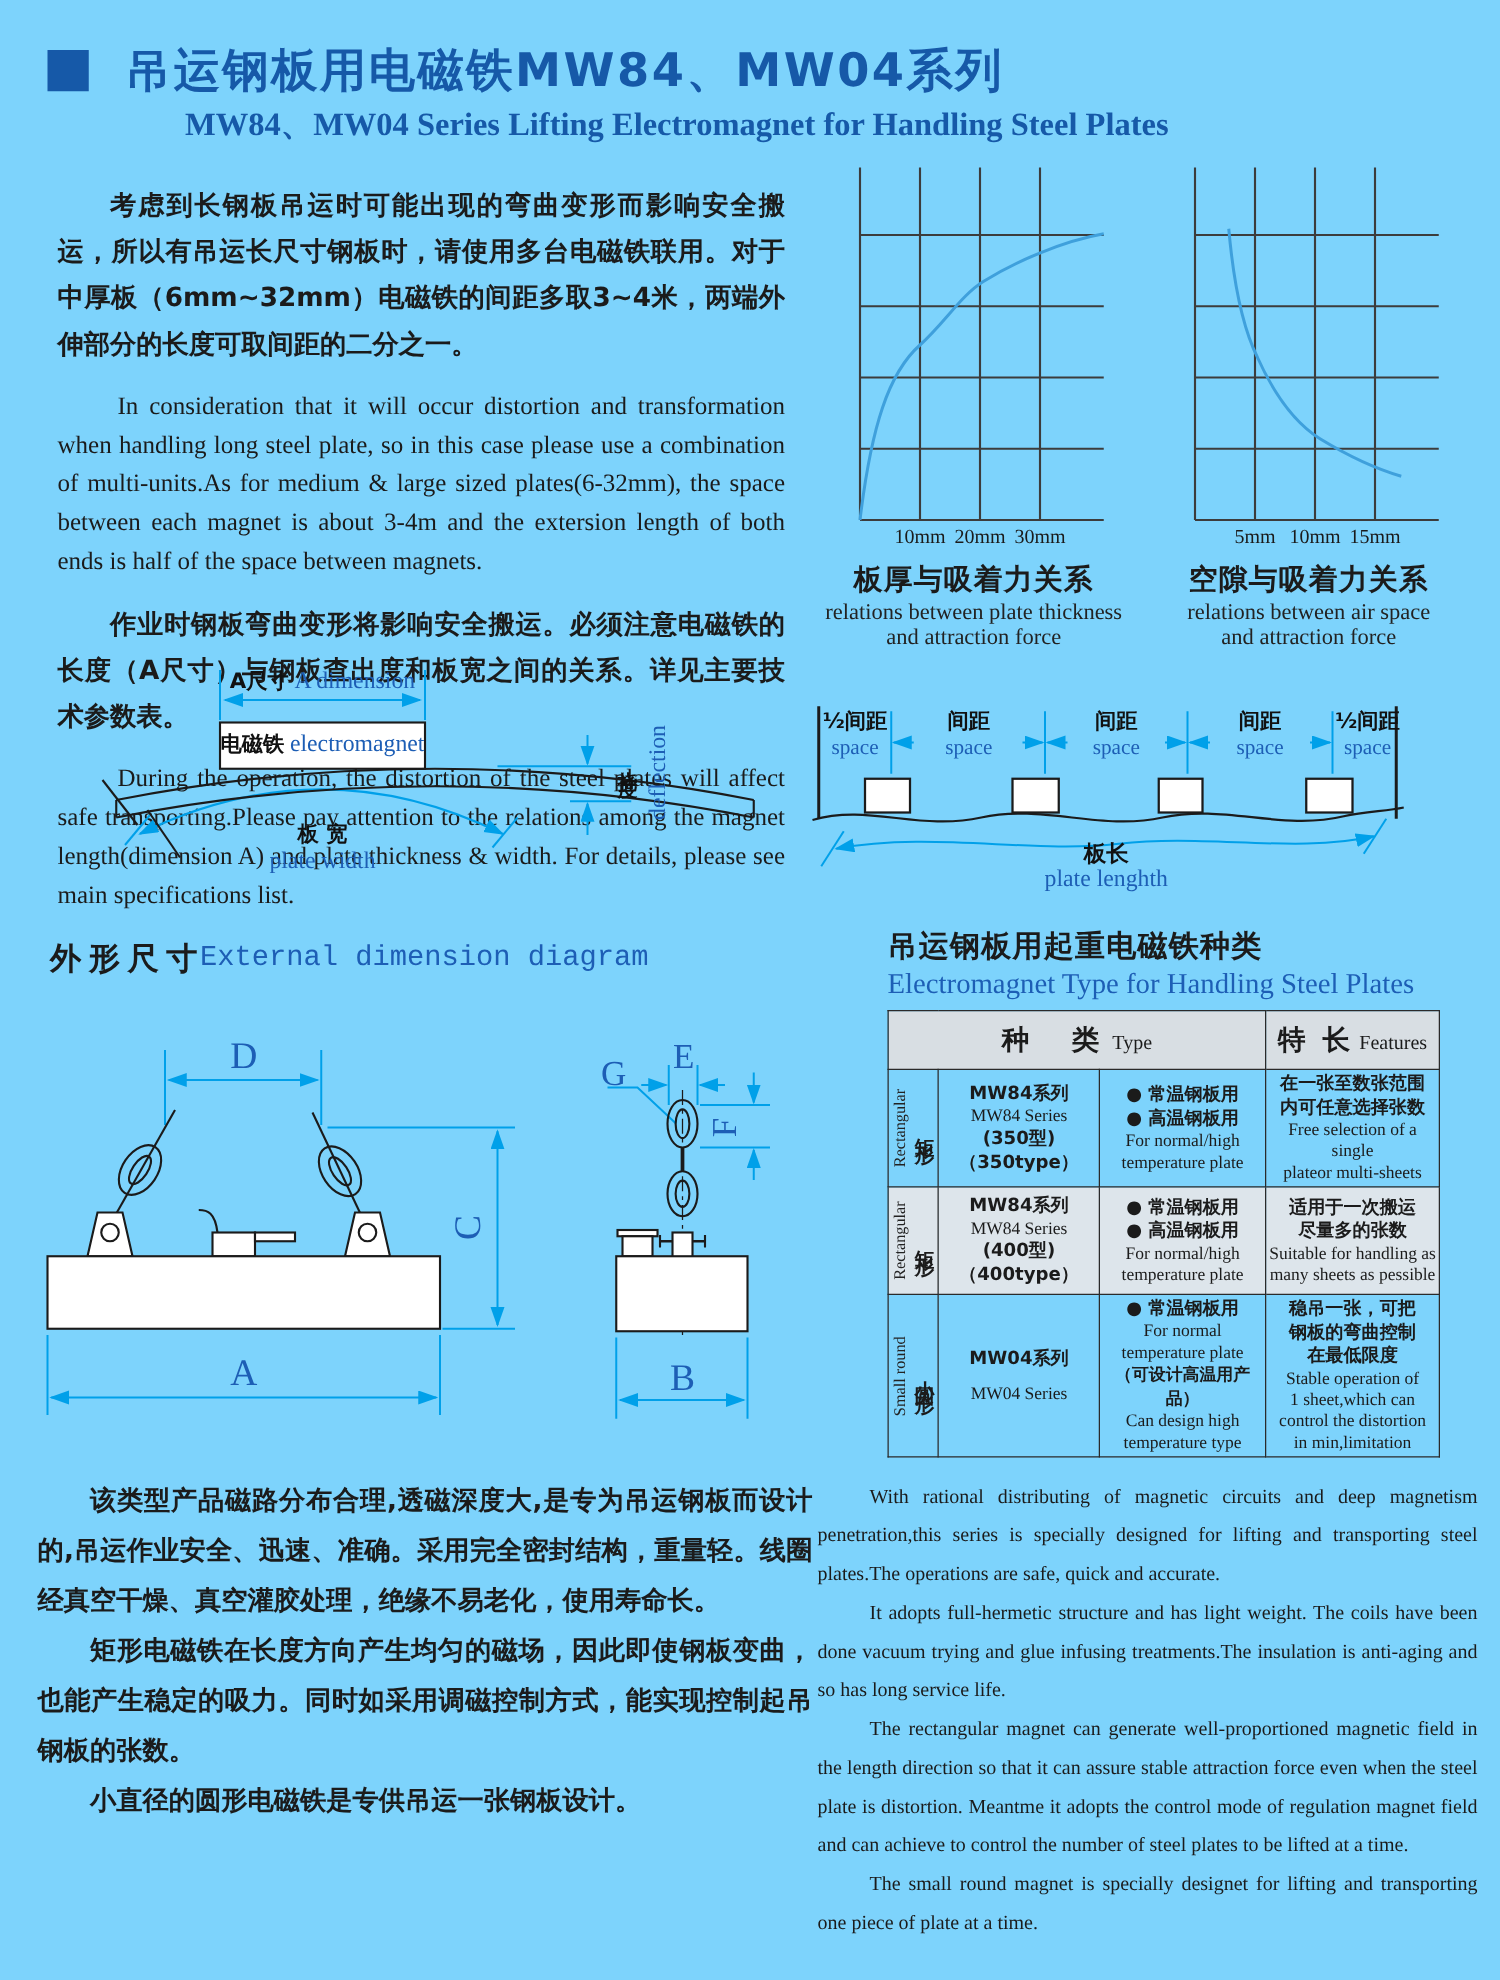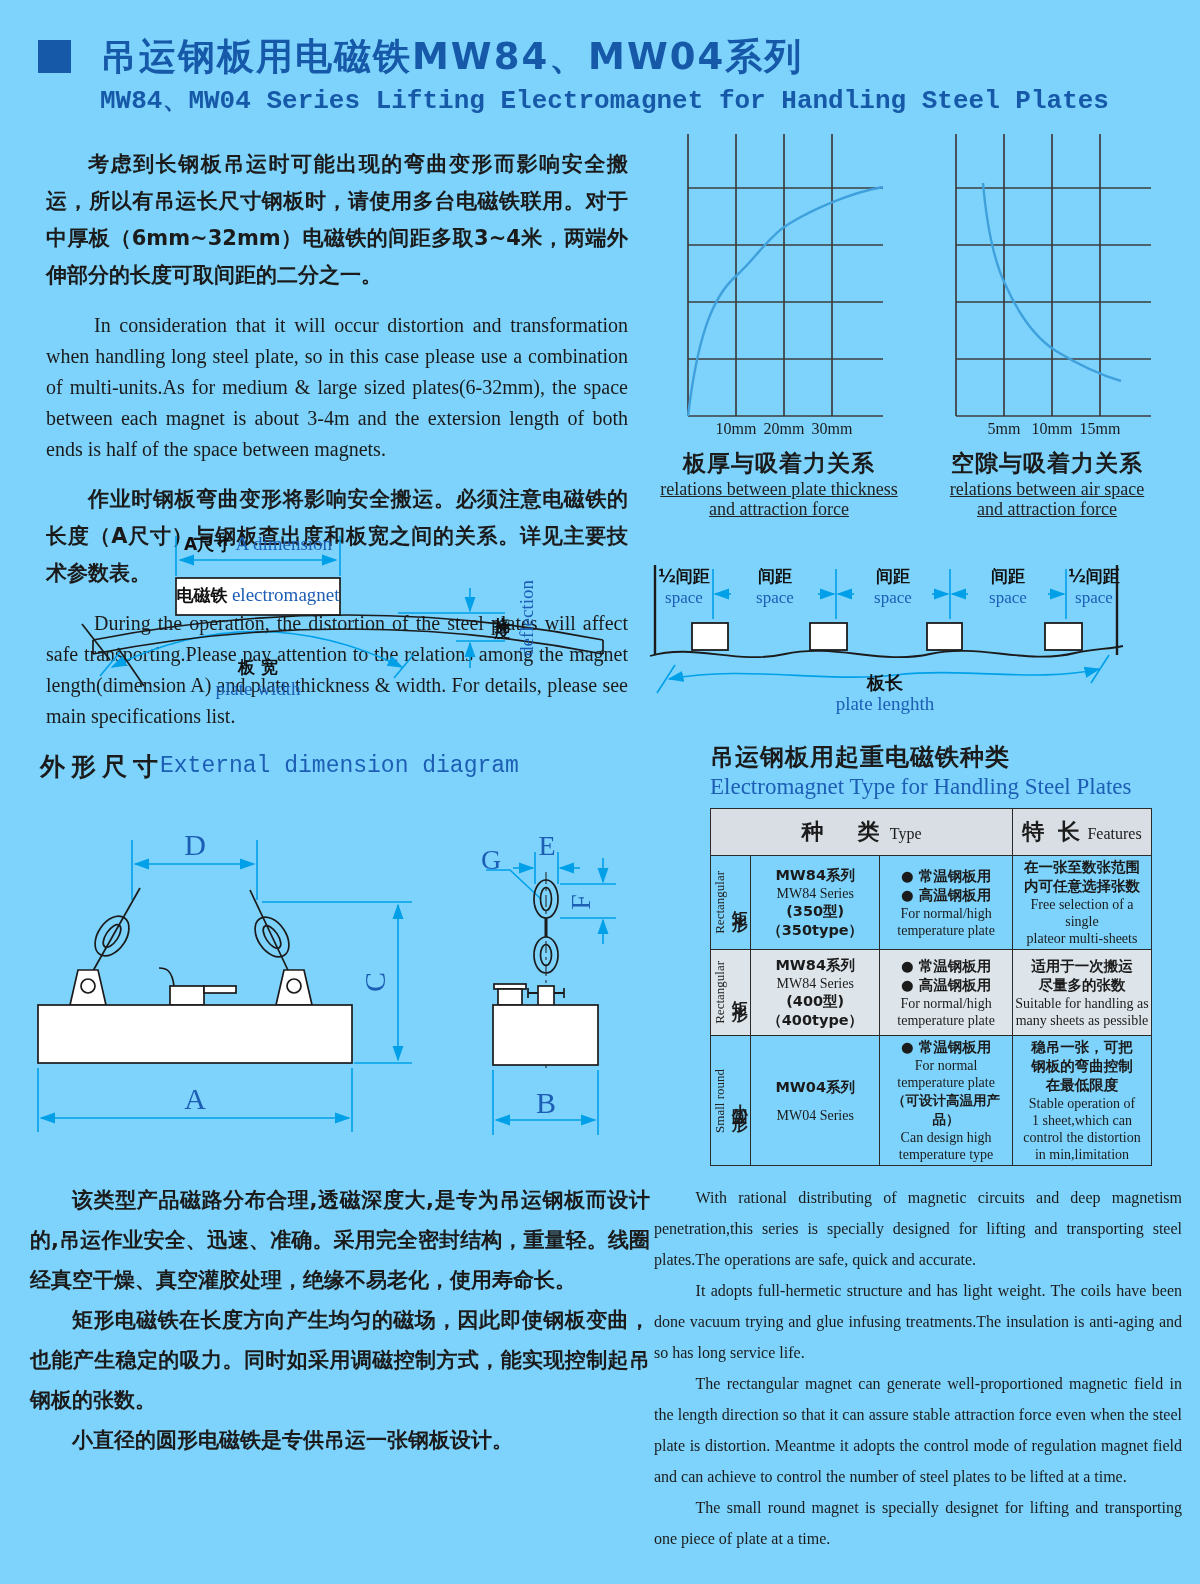--- a/index.html
+++ b/index.html
@@ -1,37 +1,37 @@
 <!DOCTYPE html>
 <html><head>
 <meta charset="utf-8">
 <style>
   html,body{margin:0;padding:0;background:#9a9a9a;}
   .page{position:relative;width:1200px;height:1584px;background:#7dd3fc;overflow:hidden;
         font-family:"Liberation Sans","DejaVu Sans",sans-serif;color:#1b1b1b;}
   .abs{position:absolute;}
   .cnb{font-family:"DejaVu Sans","Liberation Sans",sans-serif;font-weight:700;}
-  .ser{font-family:Liberation Mono, monospace;}
+  .ser{font-family:Liberation Serif, serif;margin-left:48px;}
   
   .sq{left:38px;top:40px;width:33px;height:33px;background:#1659a8;}
   .title-cn{left:100px;top:32px;font-size:37px;letter-spacing:2px;color:#1659a8;}
   .title-en{left:100px;top:82px;font-size:26px;font-weight:700;color:#1659a8;}
   
   .intro{left:30px;top:130px;width:614px;}
   .intro p{margin:16px;text-align:justify;}
   .intro .pcn{font-size:21px;line-height:37px;text-indent:2em;font-weight:700;
               font-family:"DejaVu Sans",sans-serif;margin-bottom:4px;}
   .intro .pen{font-family:"Liberation Serif",serif;font-size:20px;line-height:31px;
               text-indent:2.4em;margin-bottom:16px;}
   
   .charts{left:653px;top:126px;width:530px;display:flex;gap:16px;}
   .chart{width:252px;text-align:center;}
   .chart svg{display:block;}
   .cap-cn{font-size:23px;letter-spacing:1px;margin-top:10px;}
-  .cap-en{font-family:"Liberation Serif",serif;font-size:18px;line-height:20px;color:#222;text-decoration:underline;}
+  .cap-en{font-family:"Liberation Serif",serif;font-size:18px;line-height:20px;color:#222;}
   
   .diag{overflow:visible;}
   .dlabel{position:absolute;white-space:nowrap;}
   .dl-cn{font-family:"DejaVu Sans",sans-serif;font-weight:700;font-size:17px;color:#111;}
   .dl-en{font-family:"Liberation Serif",serif;font-size:19px;color:#1d5eb5;}
   .vert-cn{writing-mode:vertical-rl;letter-spacing:4px;}
   .vert-en{writing-mode:vertical-rl;transform:rotate(180deg);}
   .dimletter{font-family:"Liberation Serif",serif;font-size:30px;color:#1d5eb5;}
   .rot90{transform:rotate(-90deg);transform-origin:center;}
   

